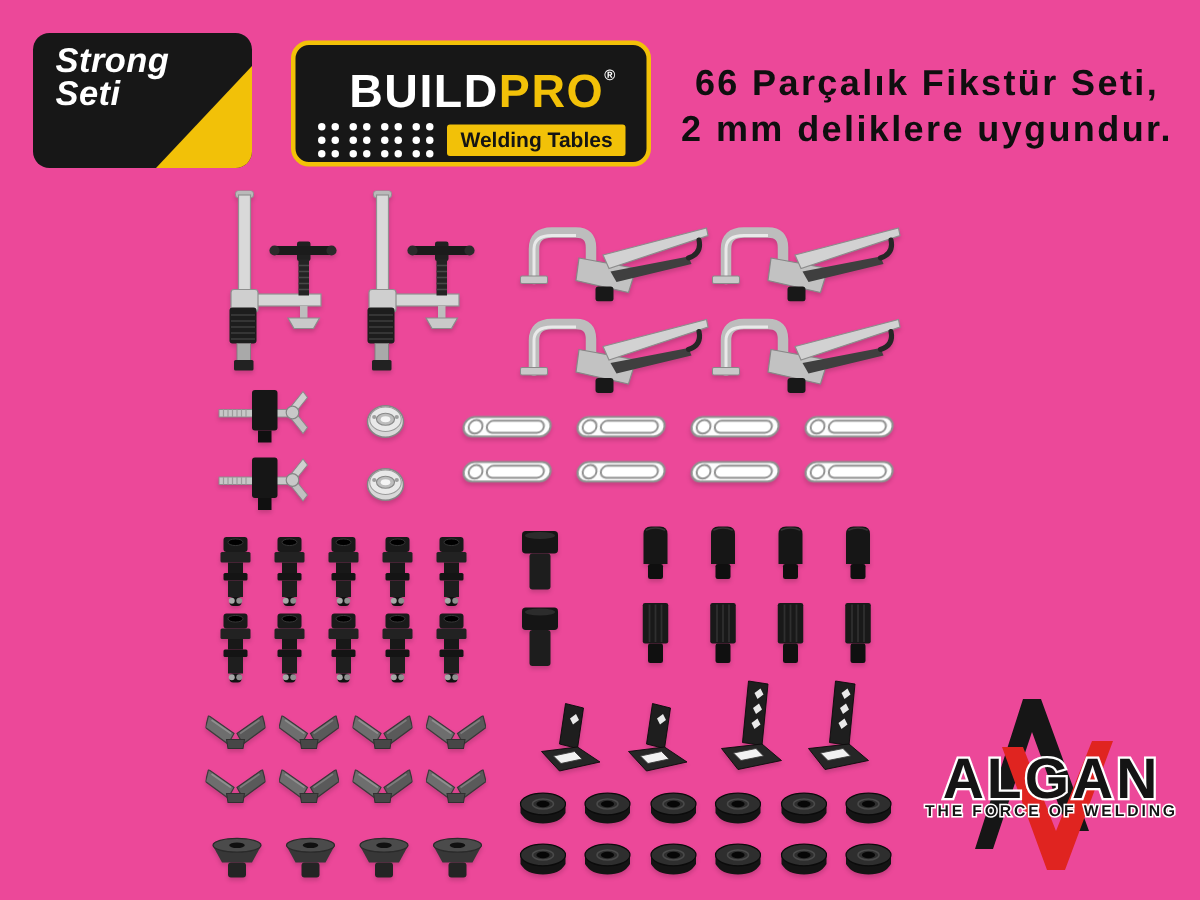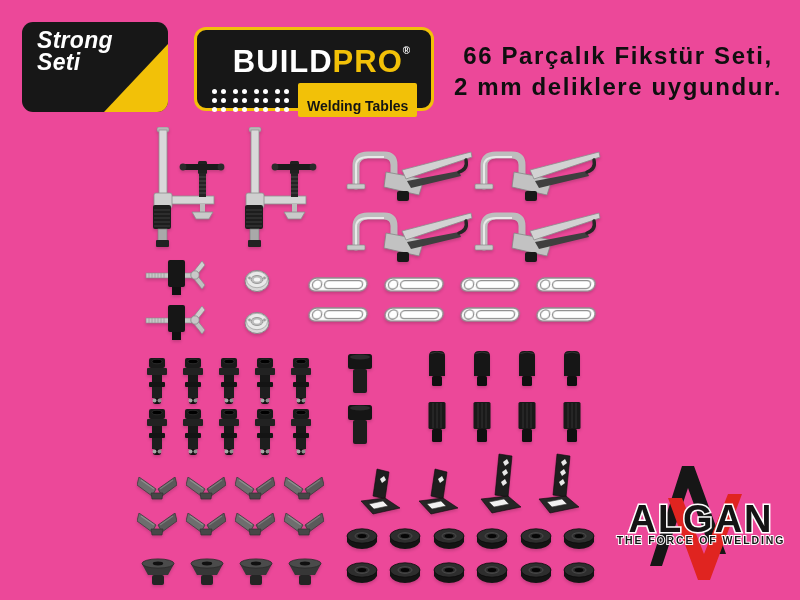--- a/index.html
+++ b/index.html
@@ -23,21 +23,21 @@
            padding:5px 0 0 15px;}
   .bp-word{font-weight:900;font-size:31px;line-height:32px;letter-spacing:1px;white-space:nowrap;text-align:center;}
   .bp-white{color:#fff;}
   .bp-yellowtxt{color:var(--yellow,#f2c108);}
   .bp-reg{color:#fff;font-size:10px;font-weight:700;vertical-align:18px;letter-spacing:0;}
   .bp-row{display:flex;align-items:center;gap:9px;margin-top:5px;}
   .bp-dots{display:flex;gap:7px;}
   .bp-dotgroup{display:grid;grid-template-columns:repeat(2,5px);grid-auto-rows:5px;gap:4px;}
   .bp-dot{width:5px;height:5px;border-radius:50%;background:#fff;}
   .bp-tag{background:var(--yellow,#f2c108);color:#141414;font-weight:700;font-size:14px;
-          padding:15px 9px 3px;border-radius:2px;white-space:nowrap;}
+          padding:2px 9px 3px;border-radius:2px;white-space:nowrap;}
 
   
   .headline{position:absolute;left:440px;top:40px;width:356px;text-align:center;
             color:var(--text,#0f0f0f);font-weight:700;font-size:24px;line-height:31px;
             letter-spacing:1.6px;white-space:nowrap;}
 
   
   .item{position:absolute;}
   .item svg{display:block;filter:drop-shadow(0 2px 1.5px rgba(0,0,0,0.16));}
   .item.slot-bar{transform:skewX(-8deg);}

